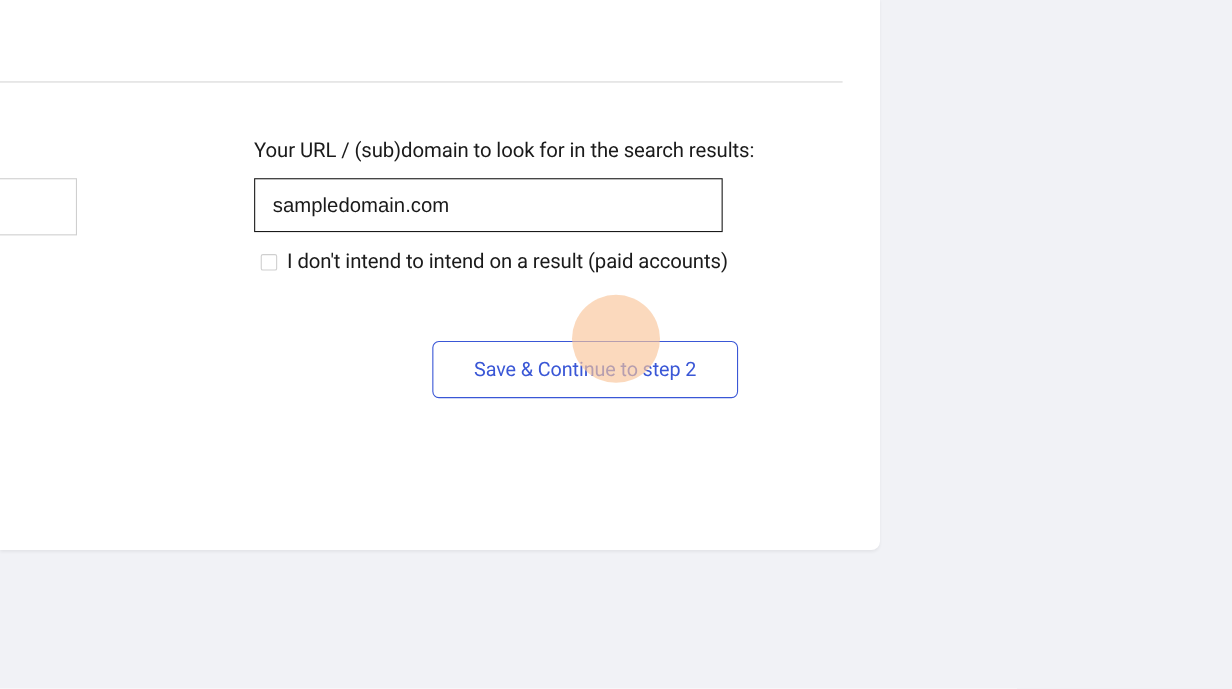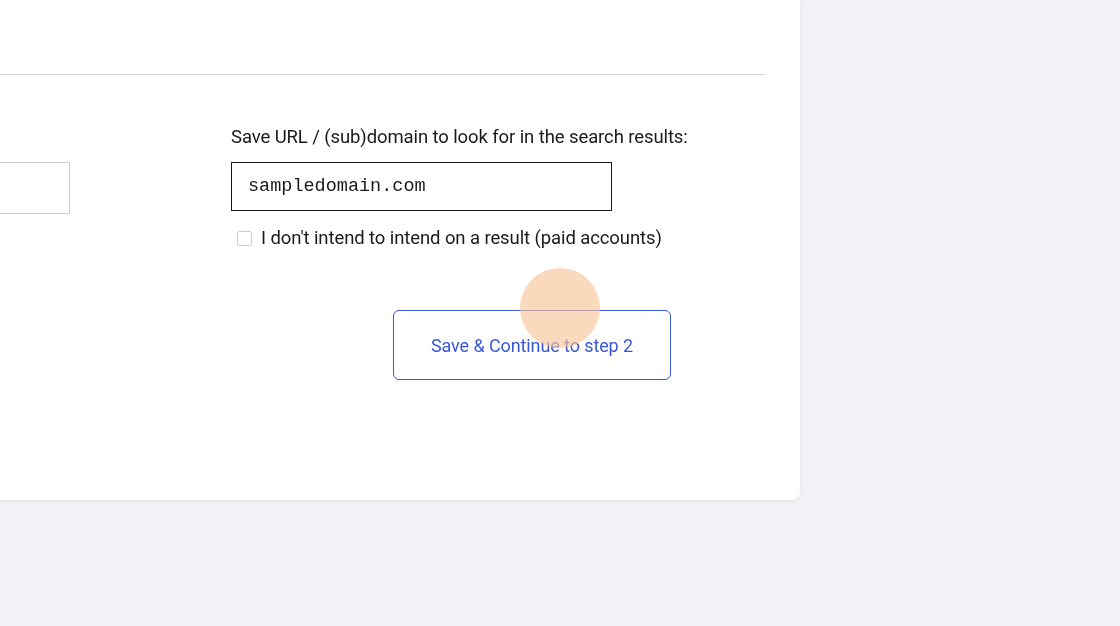--- a/index.html
+++ b/index.html
@@ -53,29 +53,29 @@
       width: 540px;
     }
     .field-label {
       font-size: 18.5px;
       color: #1a1a1a;
       font-weight: 400;
       letter-spacing: -0.1px;
       margin-bottom: 14px;
     }
     .url-input {
-      width: 381px;
+      width: 426px;
       height: 49px;
       border: 1.5px solid #1a1a1a;
       background: #ffffff;
       padding: 0 16px;
       font-size: 18.5px;
       color: #1a1a1a;
       outline: none;
-      font-family: Liberation Mono, monospace;
+      font-family: Liberation Sans, sans-serif;
     }
     .checkbox-row {
       margin-top: 16px;
       display: flex;
       align-items: center;
       gap: 9px;
     }
     .checkbox {
       width: 15px;
       height: 15px;
@@ -90,21 +90,21 @@
       font-size: 18.5px;
       color: #1a1a1a;
       letter-spacing: -0.1px;
       cursor: pointer;
     }
     .continue-btn {
       position: absolute;
       left: 393px;
       top: 310px;
       width: 278px;
-      height: 70px;
+      height: 52px;
       background: #ffffff;
       border: 1.5px solid #3a57d6;
       border-radius: 6px;
       color: #3a57d6;
       font-size: 18px;
       font-weight: 400;
       cursor: pointer;
       font-family: inherit;
       letter-spacing: -0.1px;
     }
@@ -123,21 +123,21 @@
   </style>
 </head>
 <body>
 
 <div class="card">
   <div class="divider"></div>
 
   <input type="text" class="side-input" value="" style="">
 
   <div class="form-area">
-    <div class="field-label">Save URL / (sub)domain to look for in the search results:</div>
+    <div class="field-label">Your URL / (sub)domain to look for in the search results:</div>
 
     <input type="text" class="url-input" value="sampledomain.com" style="">
 
     <div class="checkbox-row">
       <div class="checkbox"></div>
       <label class="checkbox-label">I don't intend to intend on a result (paid accounts)</label>
     </div>
   </div>
 
   <button class="continue-btn">Save &amp; Continue to step 2</button>

